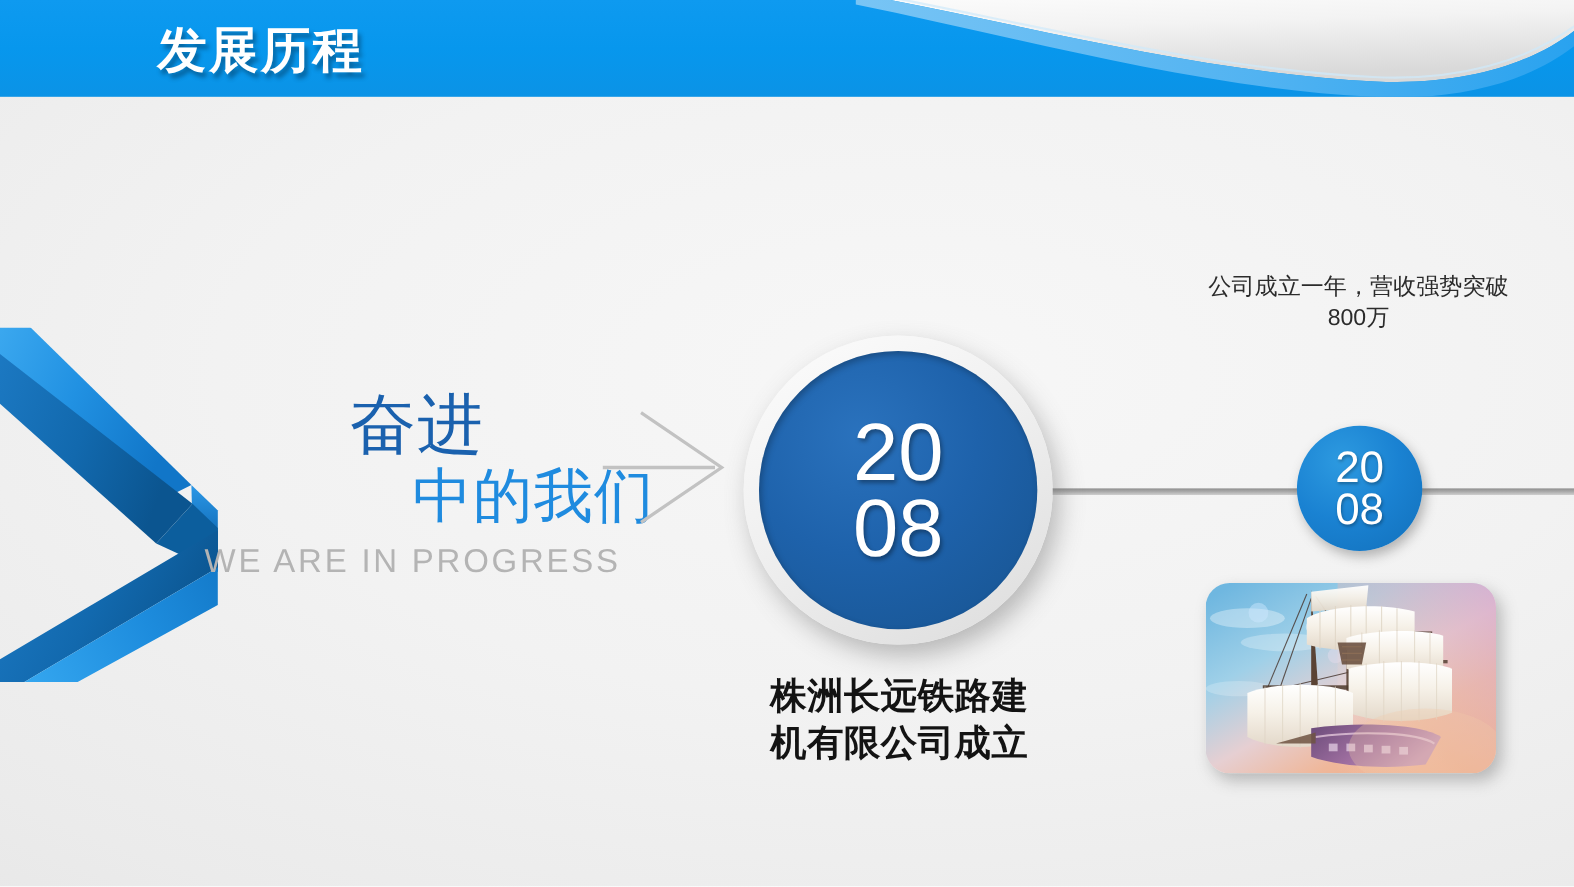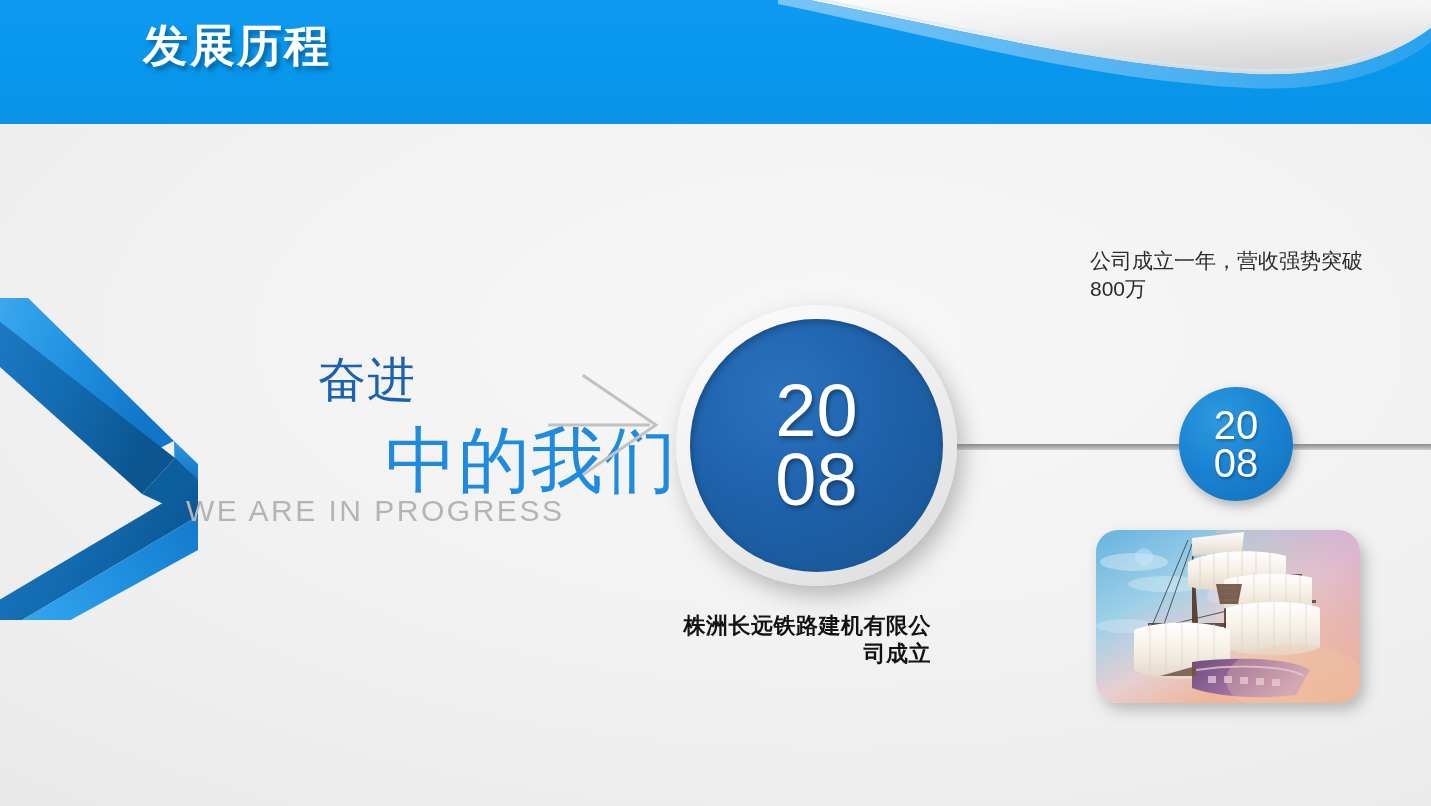--- a/index.html
+++ b/index.html
@@ -14,21 +14,21 @@
     overflow: hidden;
     font-family: "Liberation Sans", "DejaVu Sans", sans-serif;
     background: radial-gradient(ellipse 130% 110% at 58% 42%, #f7f7f7 0%, #f2f2f2 34%, #ebebeb 62%, #e2e2e2 88%, #dedede 100%);
   }
 
   
   .banner {
     position: absolute;
     left: 0; top: 0;
     width: 1431px;
-    height: 124px;
+    height: 88px;
     background: linear-gradient(180deg, #0e9af0 0%, #0797ed 50%, #0b93e6 100%);
     overflow: hidden;
   }
   .banner-swoosh {
     position: absolute;
     left: 0; top: 0;
     width: 1431px;
     height: 104px;
   }
   .banner-title {
@@ -59,31 +59,31 @@
     position: absolute;
     left: 186px;
     top: 356px;
     width: 420px;
     height: 180px;
   }
   .headline-main {
     position: absolute;
     left: 132px;
     top: 0px;
-    font-size: 48px;
+    font-size: 60px;
     color: #1a61ae;
     line-height: 1;
     letter-spacing: 1px;
     white-space: nowrap;
   }
   .headline-sub {
     position: absolute;
-    left: 199px;
+    left: 189px;
     top: 68px;
-    font-size: 72px;
+    font-size: 54px;
     color: #1f8bdf;
     line-height: 1;
     letter-spacing: 1px;
     white-space: nowrap;
   }
   .headline-en {
     position: absolute;
     left: 0px;
     top: 140px;
     font-size: 30px;
@@ -139,25 +139,25 @@
   .node-2006-inner span {
     display: block;
     color: #ffffff;
     font-size: 74px;
     line-height: 0.92;
     text-shadow: 2px 3px 4px rgba(0,0,0,0.35);
   }
 
   .node-2006-caption {
     position: absolute;
-    left: 676px;
+    left: 690px;
     top: 612px;
     width: 255px;
-    text-align: right;
-    font-size: 22px;
+    text-align: center;
+    font-size: 33px;
     font-weight: bold;
     line-height: 1.28;
     color: #131313;
     letter-spacing: 0.5px;
   }
 
   
   .node-2007 {
     position: absolute;
     left: 1179px;
@@ -179,20 +179,21 @@
     font-size: 40px;
     line-height: 0.95;
     text-shadow: 1px 2px 3px rgba(0,0,0,0.3);
   }
 
   .node-2007-caption {
     position: absolute;
     left: 1090px;
     top: 247px;
     width: 290px;
+    text-align: center;
     font-size: 21px;
     line-height: 1.32;
     color: #2b2b2b;
   }
 
   
   .ship-photo {
     position: absolute;
     left: 1096px;
     top: 530px;

